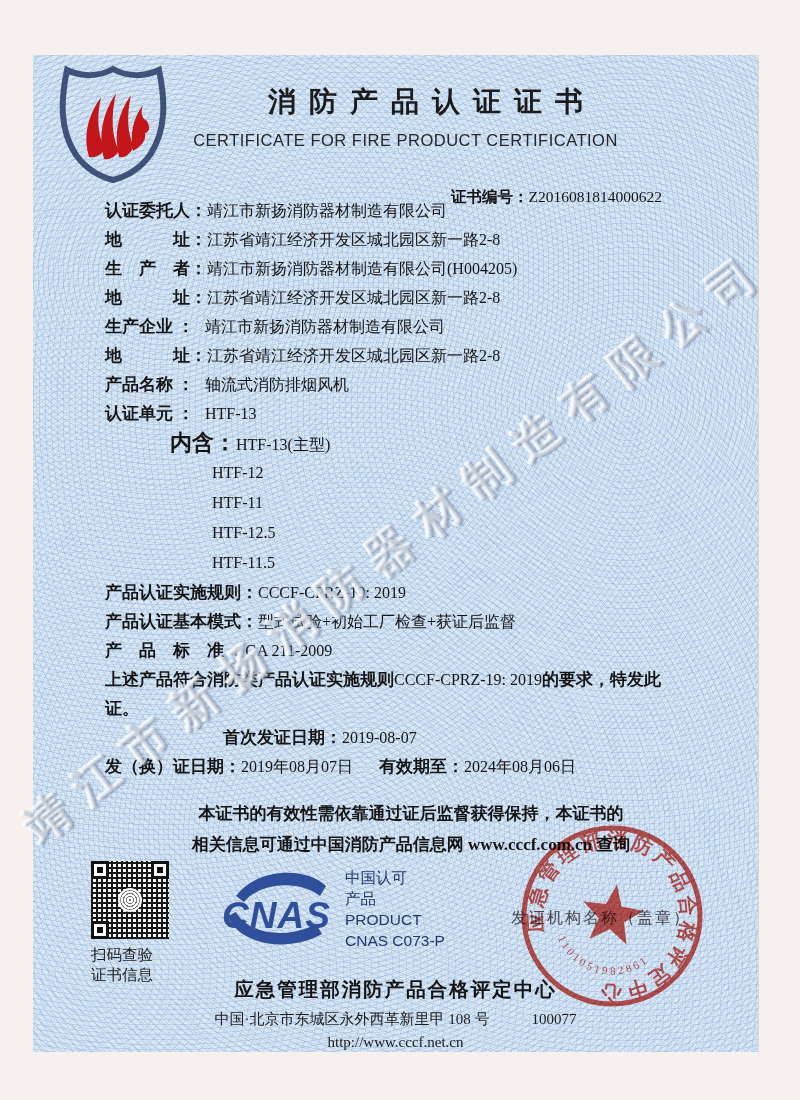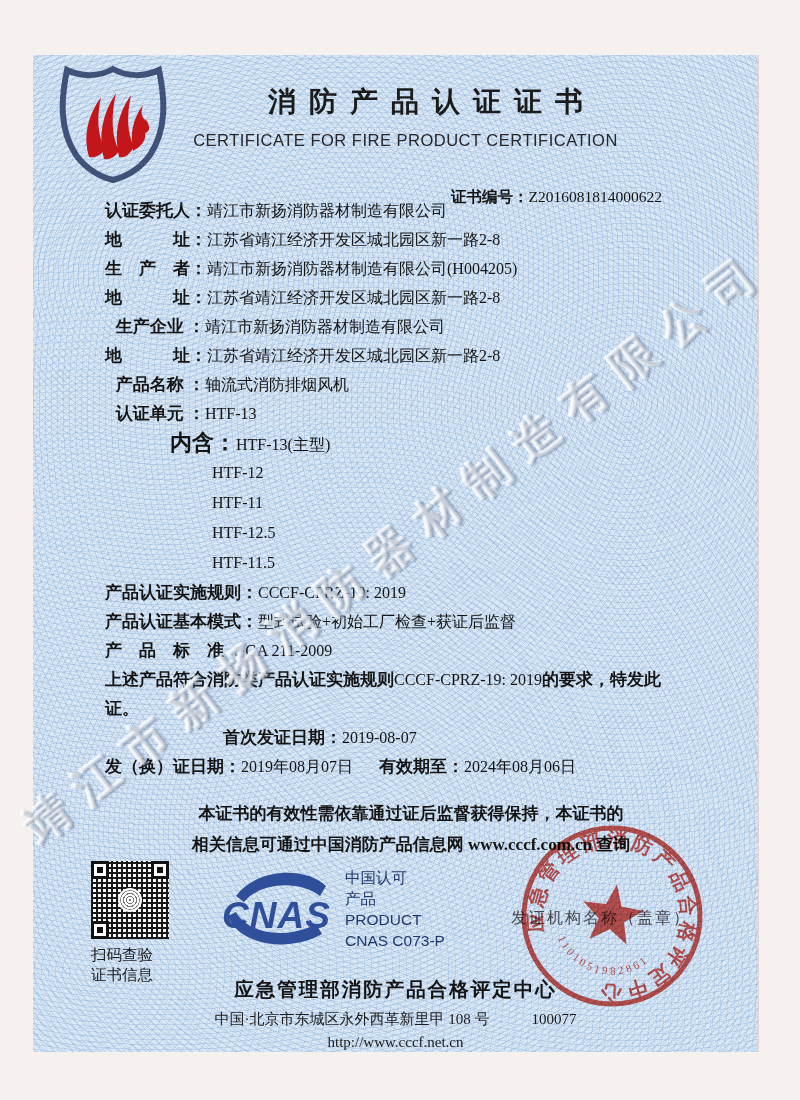--- a/index.html
+++ b/index.html
@@ -34,21 +34,21 @@
   }
   .subtitle{
     position:absolute;left:60px;right:40px;top:76px;text-align:center;
     font-family:"Liberation Sans","DejaVu Sans",sans-serif;
     font-size:16.5px;color:#26262a;letter-spacing:.5px;
   }
   .certno{position:absolute;left:418px;top:112px;font-size:15.5px;margin-top:20px;}
   .certno .cl{font-weight:bold;}
   .fields{position:absolute;left:72px;top:141px;width:620px;z-index:2;}
   .frow{height:29px;line-height:29px;white-space:nowrap;}
-  .fl{font-size:17px;font-weight:bold;display:inline-block;min-width:100px;text-align:right;}
+  .fl{font-size:17px;font-weight:bold;display:inline-block;min-width:100px;}
   .fv{font-size:16px;}
   .inc-row{height:30px;line-height:30px;}
   .inc-label{font-size:22px;font-weight:bold;margin-left:65px;}
   .inc-item{height:30px;line-height:30px;padding-left:107px;font-size:16px;}
   .rrow{height:29px;line-height:29px;white-space:nowrap;}
   .rl{font-size:17px;font-weight:bold;}
   .statement{width:588px;line-height:29px;font-size:17px;}
   .statement .b{font-weight:bold;text-align:right;}
   .statement .c{font-weight:normal;font-size:16px;}
   .drow1{height:29px;line-height:29px;padding-left:118px;}

